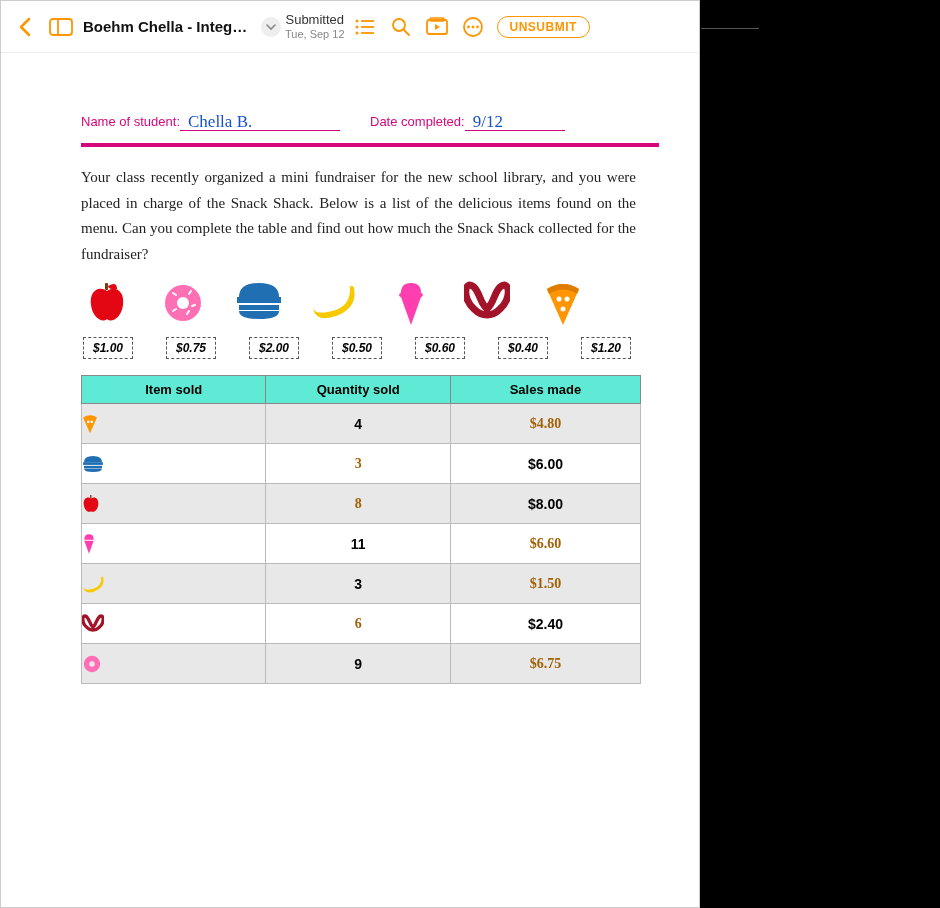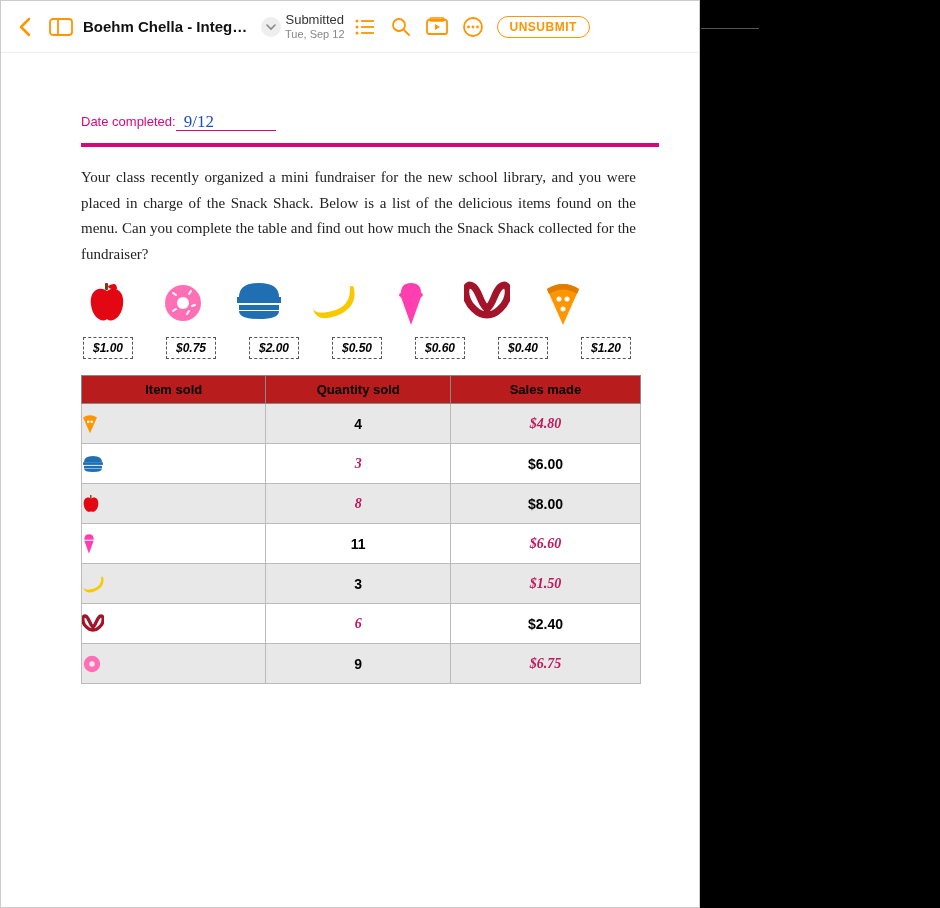--- a/index.html
+++ b/index.html
@@ -149,40 +149,39 @@
     padding: 3px 0;
     font-family: Arial, sans-serif;
   }
   
   table.sales {
     border-collapse: collapse;
     width: 560px;
     font-family: Arial, sans-serif;
   }
   table.sales th {
-    background: #b91c1c;
+    background: #5eead4;
     font-size: 13px;
     font-weight: 700;
     padding: 6px;
     border: 1px solid #888;
   }
   table.sales td {
     border: 1px solid #bbb;
     text-align: center;
     height: 40px;
     font-size: 14px;
     font-weight: 700;
   }
   table.sales tr.alt td { background: #e8e8e8; }
   .hand {
     font-family: "Comic Sans MS", "Segoe Script", cursive;
-    color: #be185d;
+    color: #a16207;
     font-weight: 400;
     font-size: 17px;
-    font-style: italic;
   }
   .total-cell {
     border: 3px solid #d6077a !important;
     text-align: left !important;
     padding-left: 10px;
   }
   .total-label { font-family: Arial; font-weight:700; font-size:15px; color:#000;}
   svg { display:block; }
 </style>
 </head>
@@ -241,20 +240,24 @@
           <circle cx="6.5" cy="11" r="1.4" fill="#ff9500"></circle>
           <circle cx="11" cy="11" r="1.4" fill="#ff9500"></circle>
           <circle cx="15.5" cy="11" r="1.4" fill="#ff9500"></circle>
         </svg>
     </div>
     <button class="unsubmit-btn">UNSUBMIT</button>
   </div>
 
   <div class="doc-page">
     <div class="form-row">
+      <div class="field">
+        <span class="field-label">Name of student:</span>
+        <span class="field-line">Chella  B.</span>
+      </div>
       <div class="field">
         <span class="field-label">Date completed:</span>
         <span class="field-line date">9/12</span>
       </div>
     </div>
     <div class="hr-bold"></div>
     <p class="intro">Your class recently organized a mini fundraiser for the new school library, and you were placed in charge of the Snack Shack. Below is a list of the delicious items found on the menu. Can you complete the table and find out how much the Snack Shack collected for the fundraiser?</p>
 
     <div class="snack-row">
       <span class="licon">

